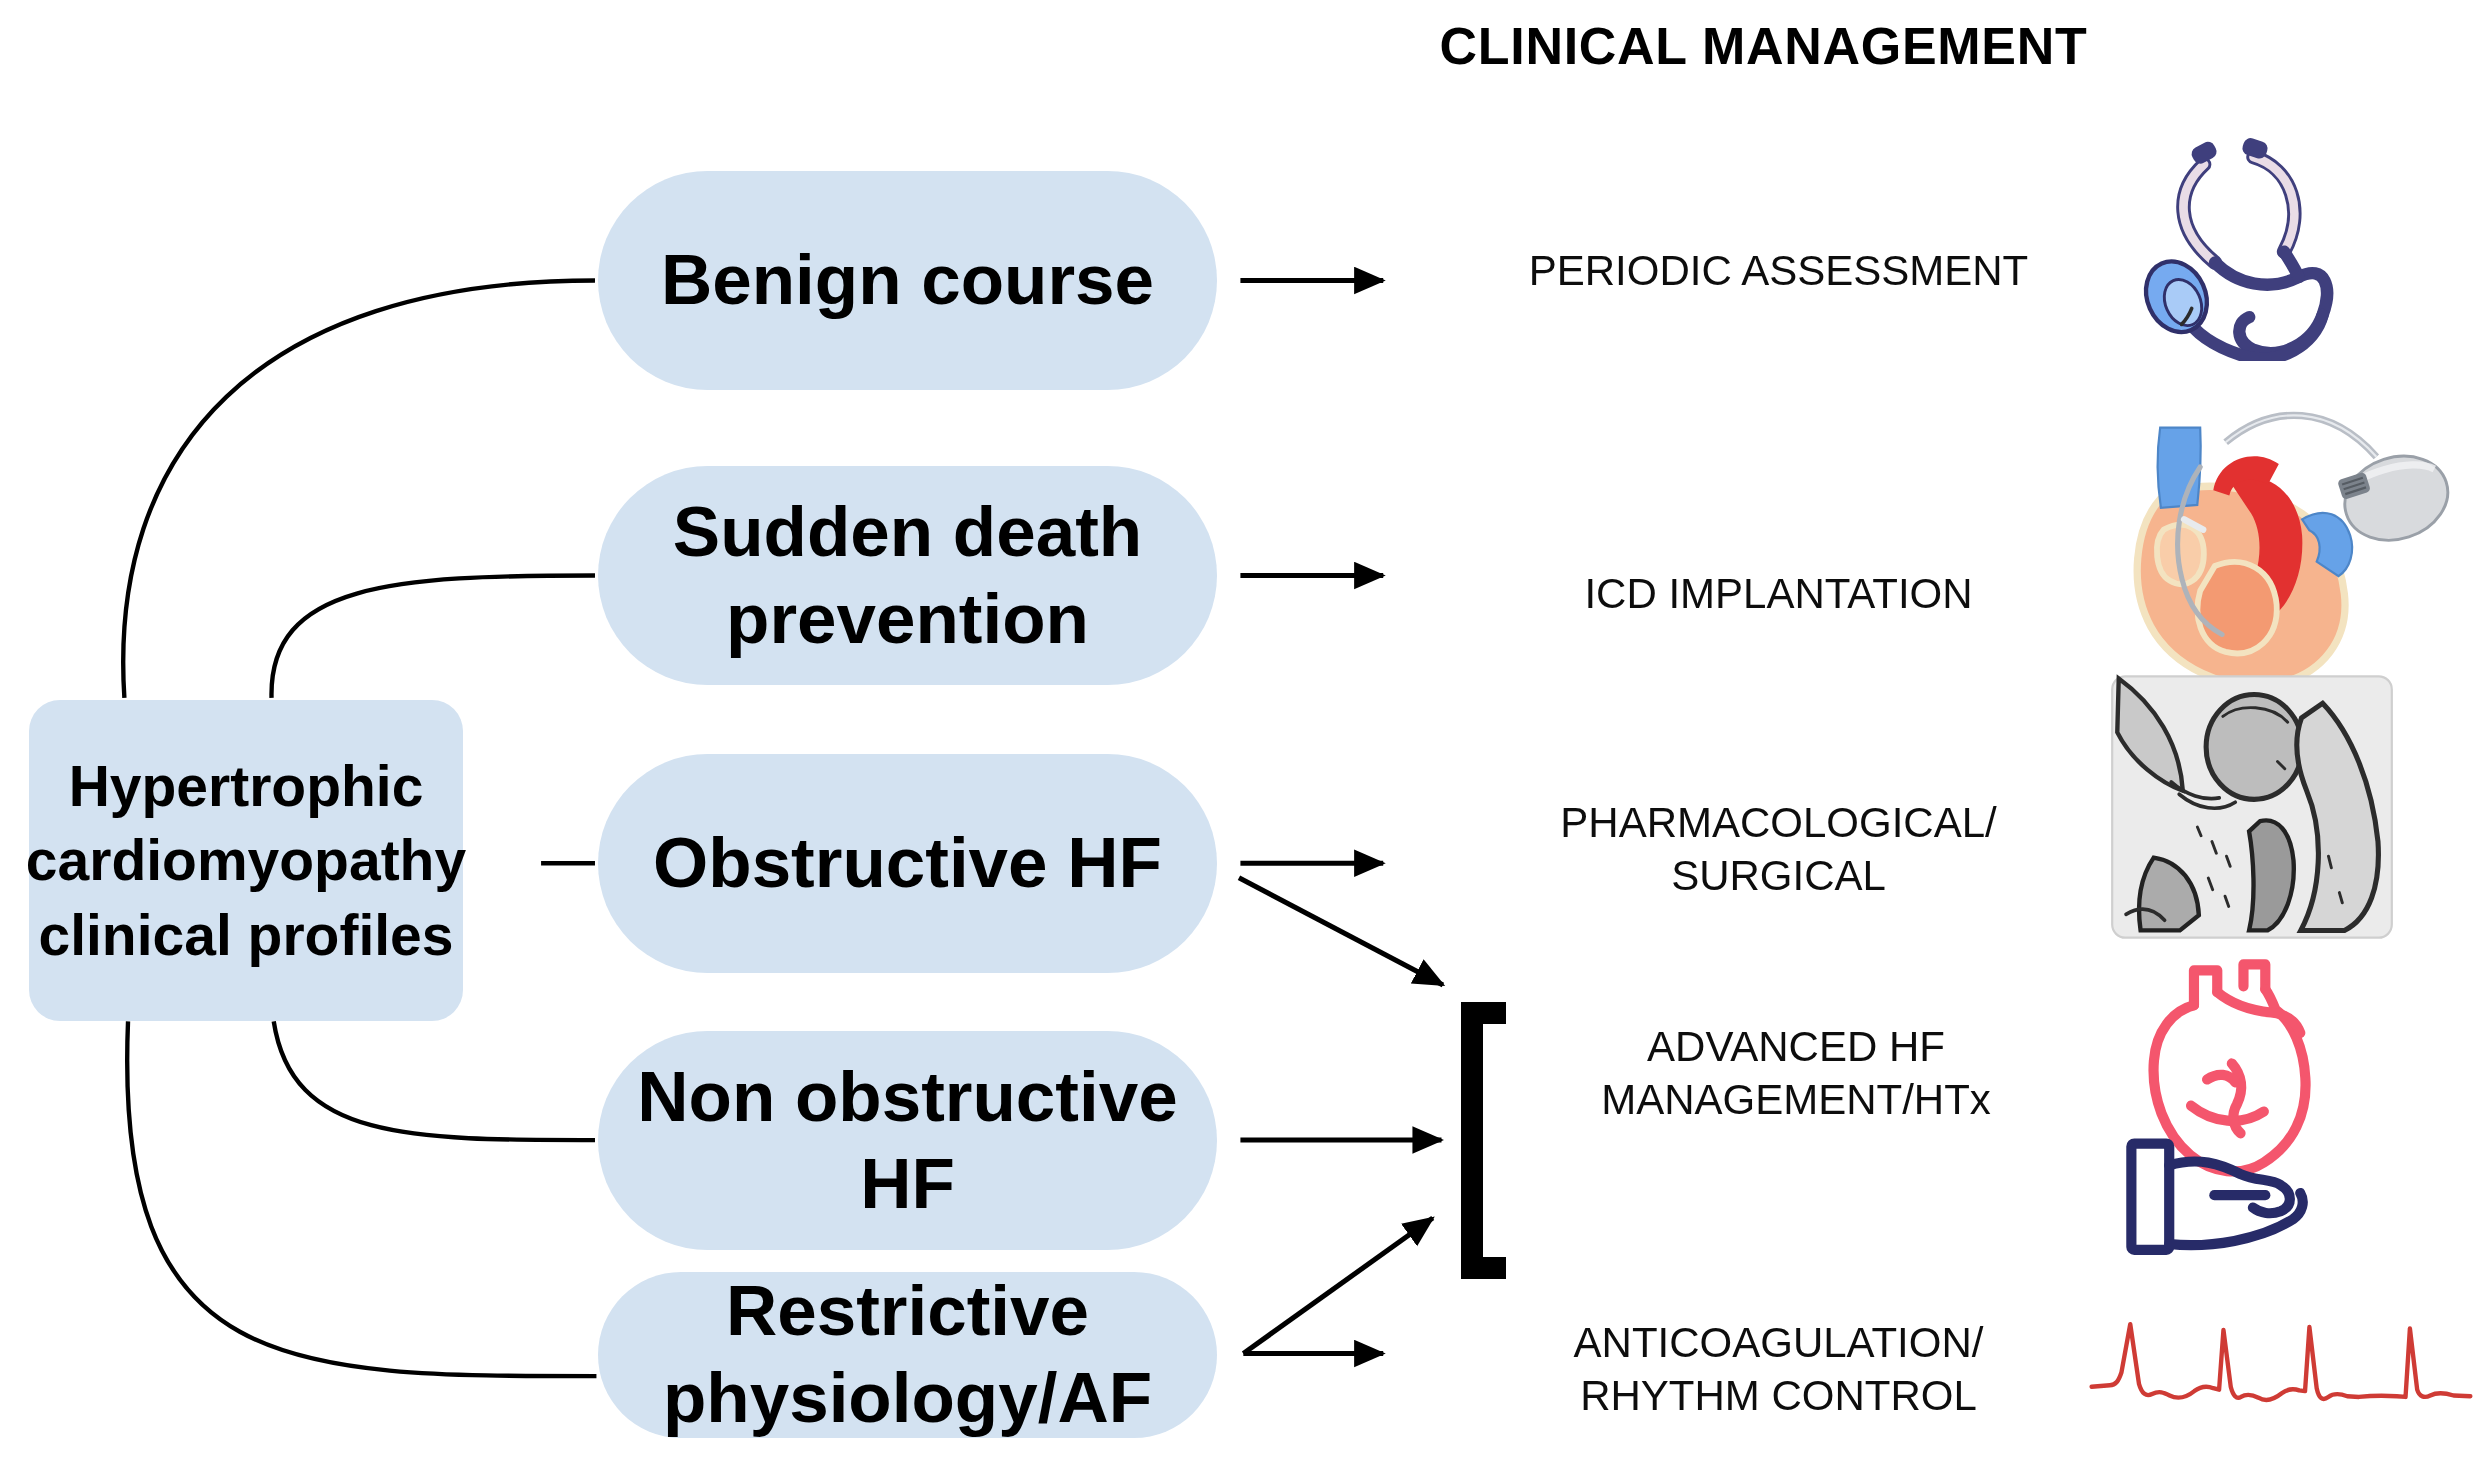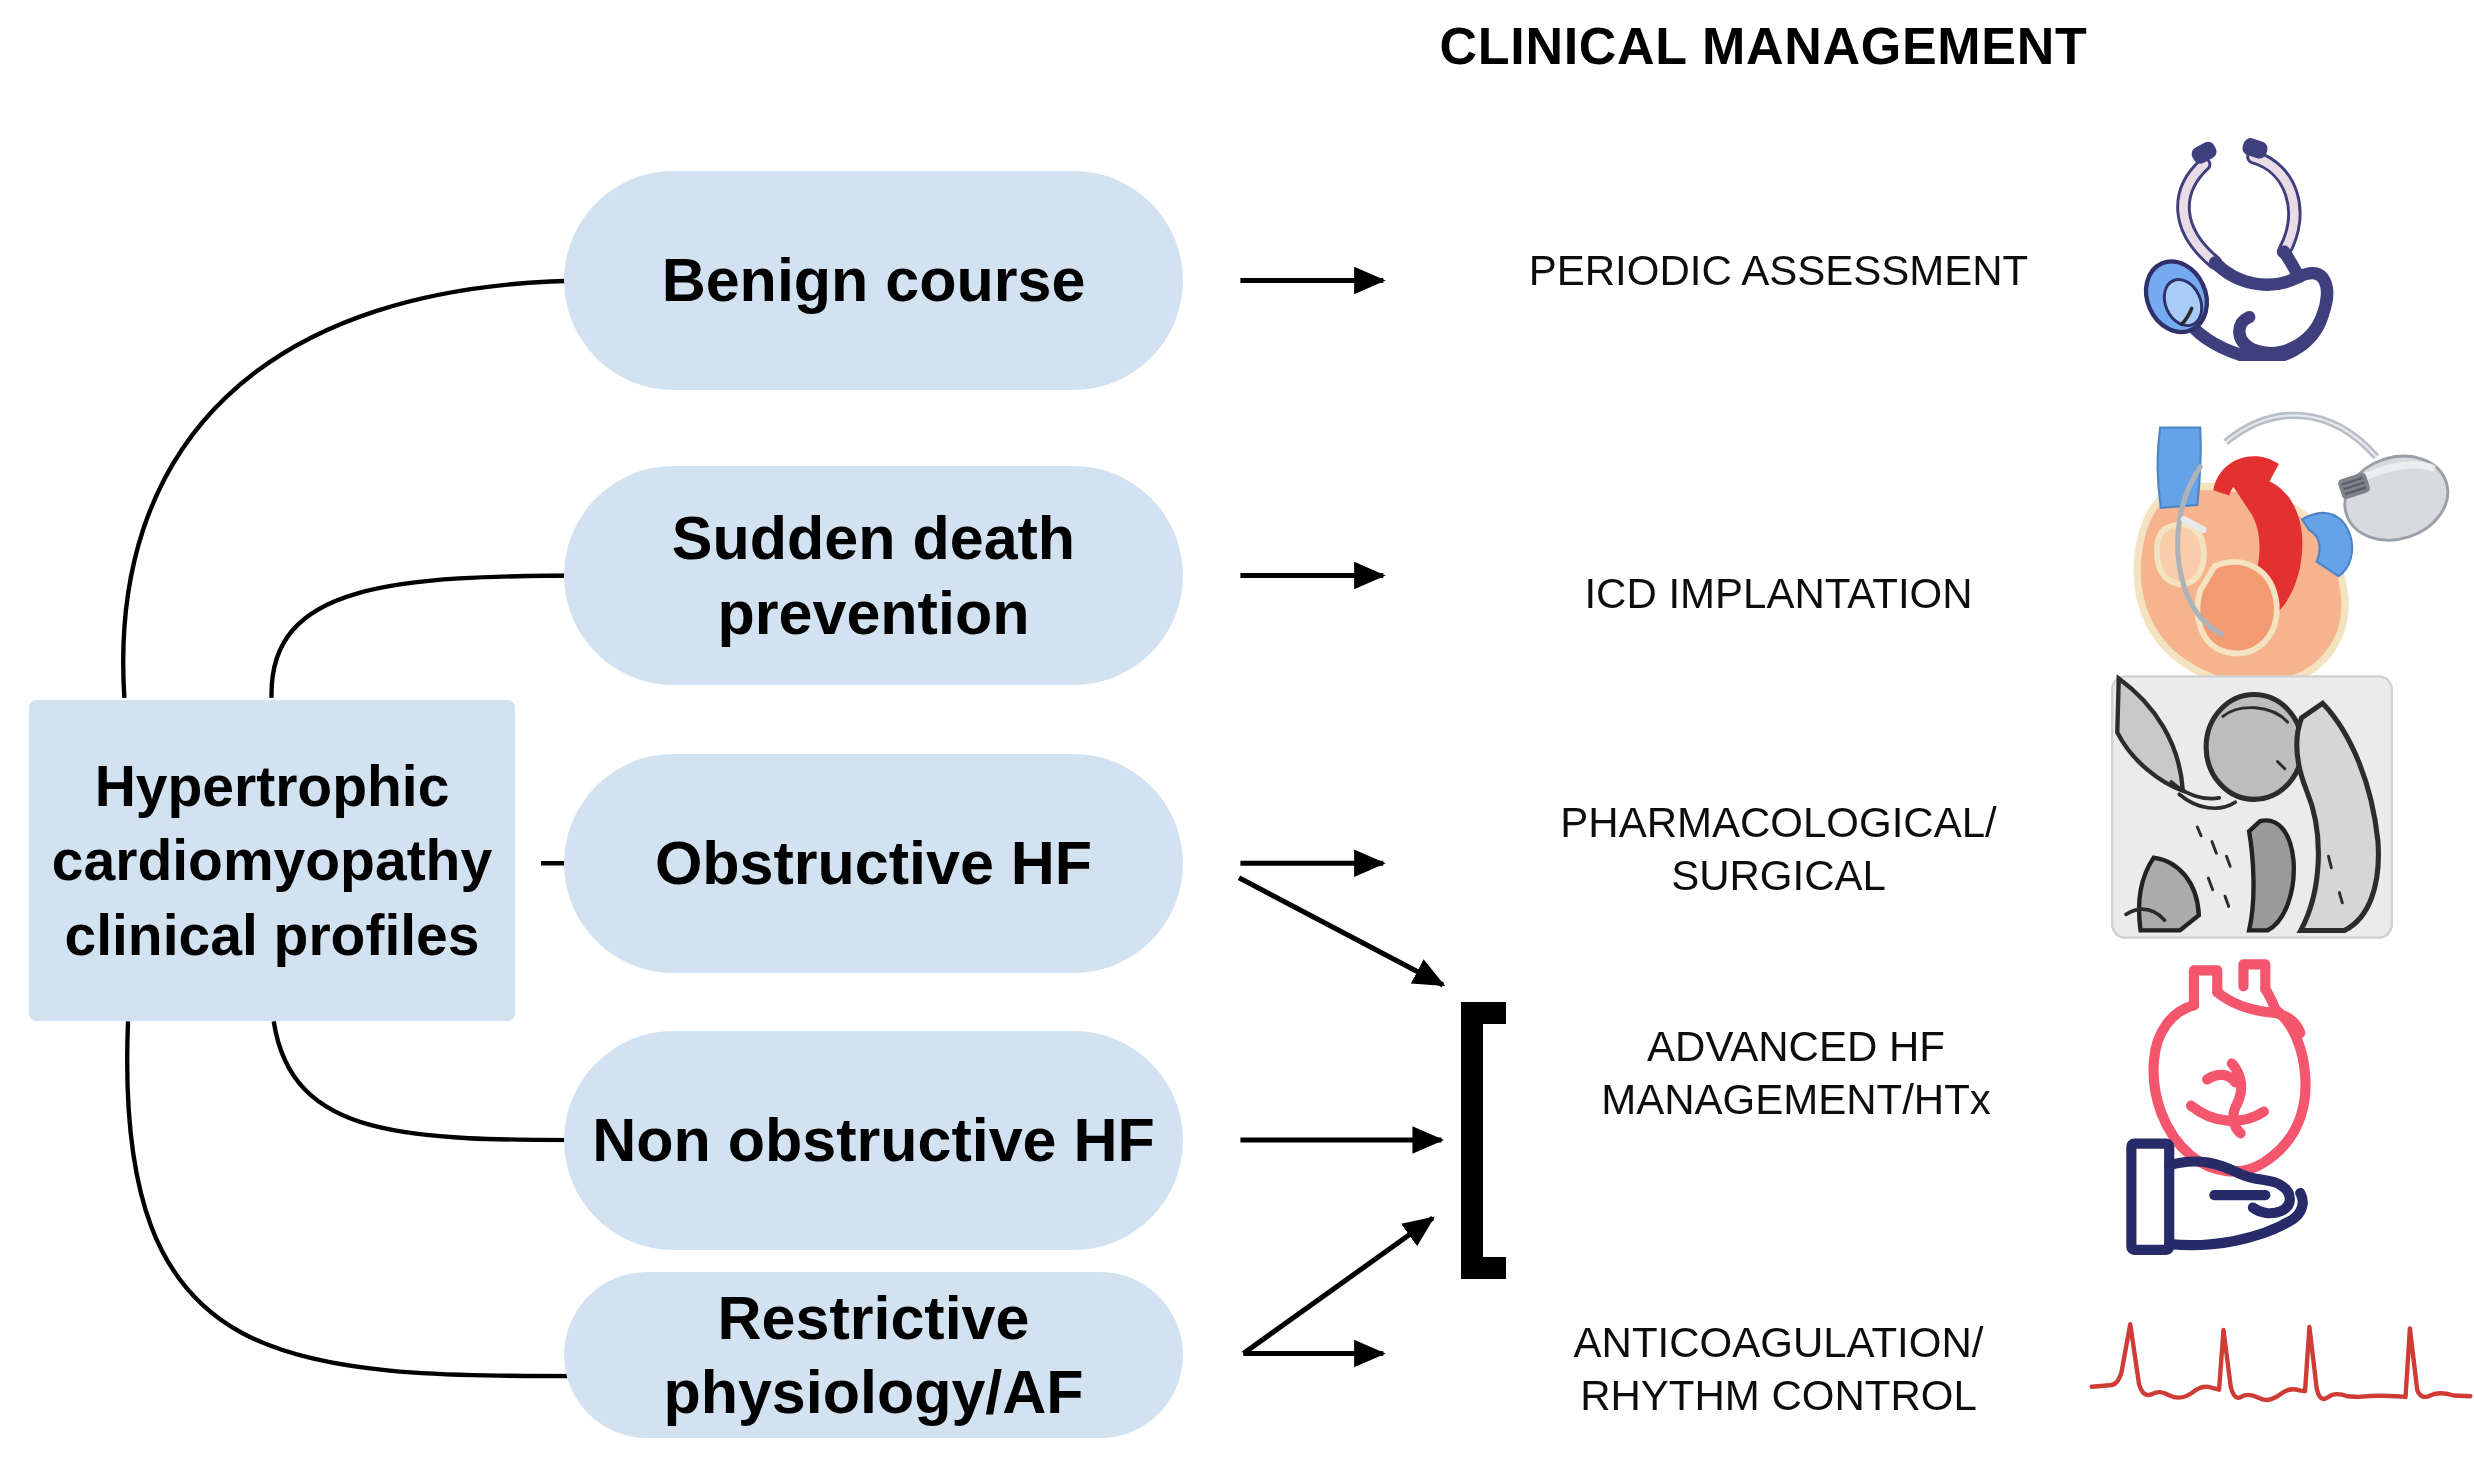--- a/index.html
+++ b/index.html
@@ -3,23 +3,23 @@
 <meta charset="utf-8">
 <style>
   html,body{margin:0;padding:0;background:#ffffff;}
   body{width:2475px;height:1481px;position:relative;overflow:hidden;
        font-family:"Liberation Sans","DejaVu Sans",sans-serif;color:#000;}
   .canvas{position:absolute;inset:0;}
   svg.overlay{position:absolute;left:0;top:0;z-index:1;}
   .node{position:absolute;background:var(--node_fill,#d3e2f1);z-index:2;
         display:flex;flex-direction:column;align-items:center;justify-content:center;
         text-align:center;font-weight:bold;}
-  .rootbox{left:29px;top:700px;width:486px;height:321px;border-radius:7px;
+  .rootbox{left:29px;top:700px;width:434px;height:321px;border-radius:31px;
            font-size:57px;line-height:1.30;align-items:center;}
-  .pill{left:564px;width:619px;border-radius:117px;font-size:61px;line-height:1.22;}
+  .pill{left:598px;width:619px;border-radius:117px;font-size:71px;line-height:1.22;}
   .pill.p0{top:171px;height:219px;}
   .pill.p1{top:466px;height:219px;}
   .pill.p2{top:754px;height:219px;align-items:center;}
   .pill.p3{top:1031px;height:219px;}
   .pill.p4{top:1272px;height:166px;}
   .title{position:absolute;left:1399px;top:16px;width:729px;text-align:center;
          font-size:52px;font-weight:bold;z-index:2;letter-spacing:0.7px;}
   .mgmt{position:absolute;text-align:center;font-size:42px;font-weight:400;
         line-height:1.27;z-index:2;color:#0d0d0d;}
   .m0{left:1414px;width:729px;top:244px;}

